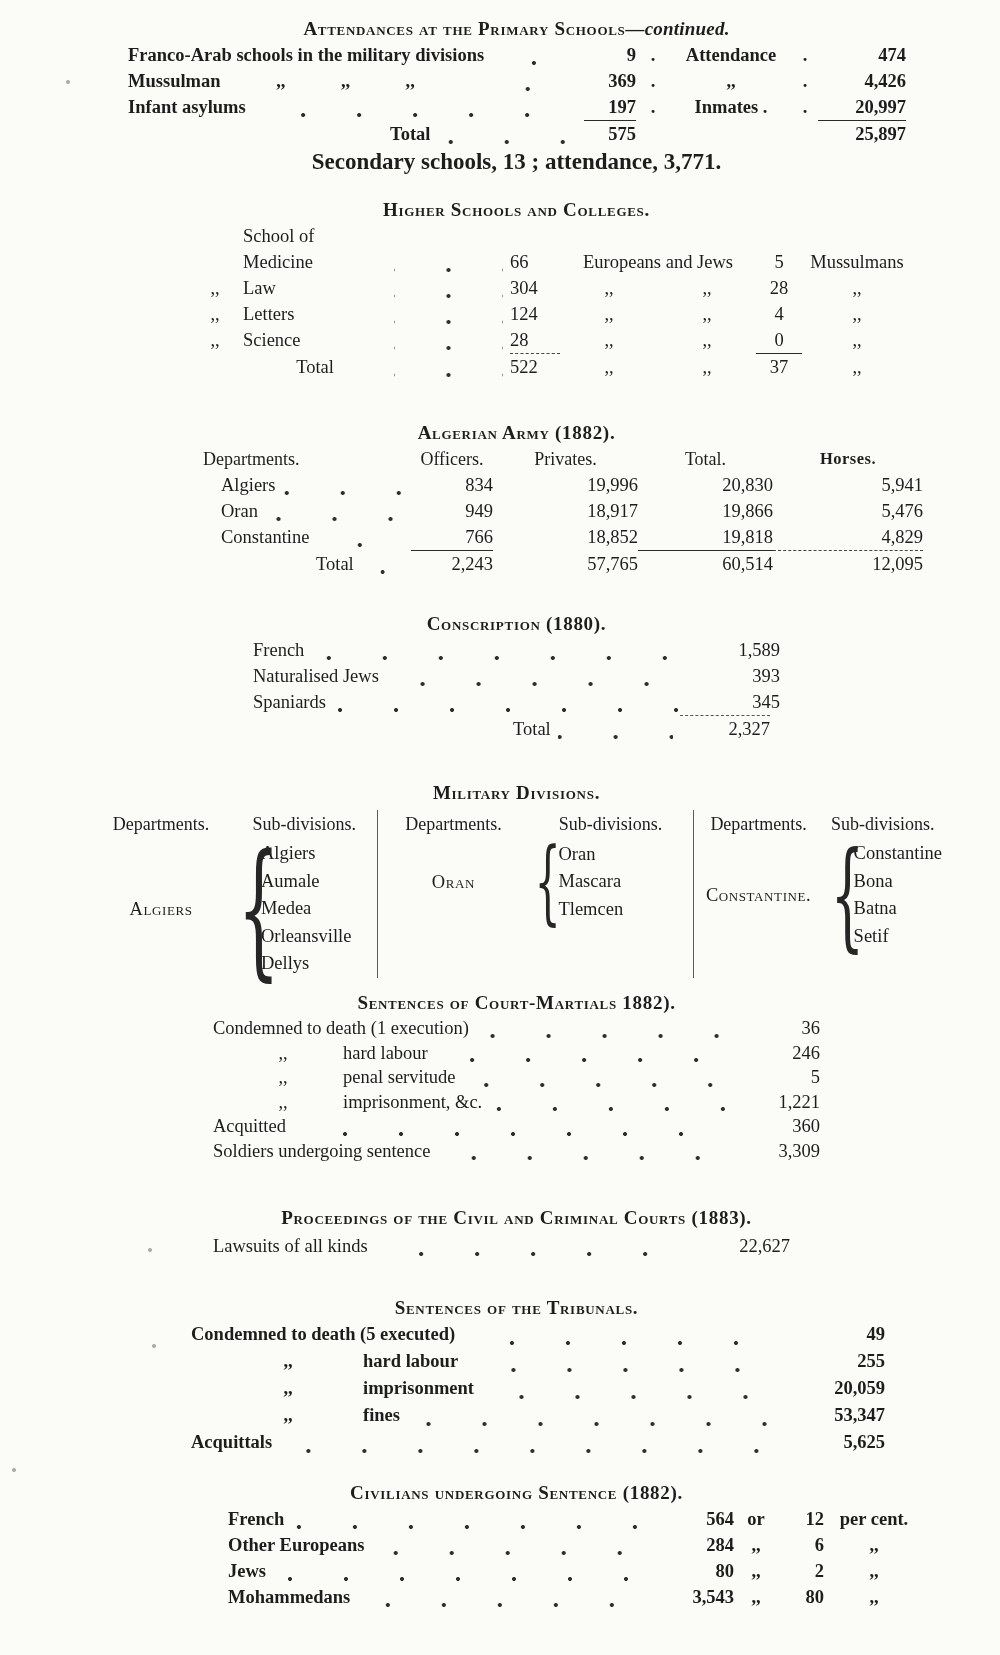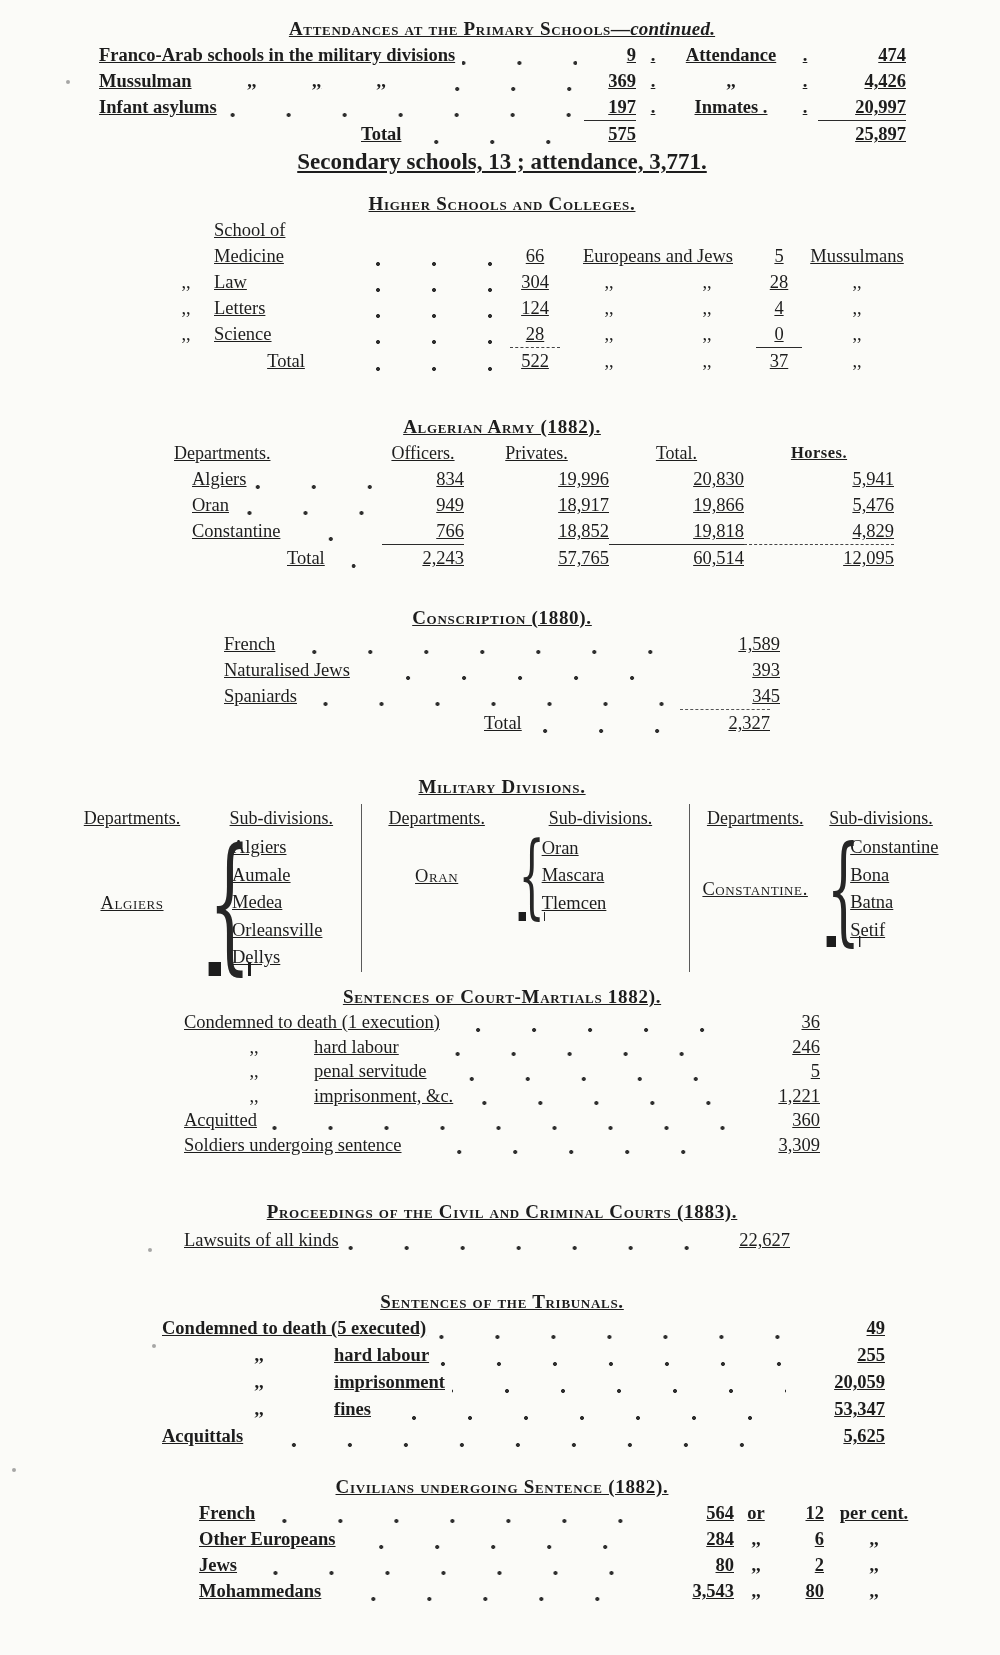--- a/index.html
+++ b/index.html
@@ -2,21 +2,21 @@
 <html><head>
 <meta charset="utf-8">
 <style>
   * { box-sizing: border-box; }
   html,body { margin:0; padding:0; }
   body {
     width:1000px; height:1655px; overflow:hidden;
     background:#fbfbf8; color:#1d1d1d;
     font-family:"Liberation Serif","DejaVu Serif",serif;
   }
-  .page { position:relative; width:1000px; height:1655px; padding:14px 58px 0 62px;text-decoration:underline; }
+  .page { position:relative; width:1000px; height:1655px; padding:14px 58px 0 91px; }
 
   .title { text-align:center; font-weight:700; font-size:19px; line-height:26px; }
   .sc { font-variant:small-caps; letter-spacing:.7px; }
   .title em { font-style:italic; font-variant:normal; letter-spacing:.2px; }
 
   .row { display:flex; align-items:flex-end; font-size:18.5px; line-height:26px; }
   .ld {
     flex:1 1 auto; height:20px; margin:0 7px; min-width:24px;
     background-image:radial-gradient(circle at 50% 15px, #2e2e2e 1.6px, rgba(0,0,0,0) 2.3px);
     background-size:56px 20px; background-repeat:repeat-x; background-position:center bottom;
@@ -29,26 +29,26 @@
   .ps-sep  { width:34px; text-align:center; }
   .ps-mid  { width:122px; text-align:center; }
   .ps-sep2 { width:26px; text-align:center; }
   .ps-val  { width:88px; text-align:right; }
   .ps-dittos { width:250px; display:flex; justify-content:space-around; padding:0 28px; }
   .ps-total .lbl { margin-left:262px; }
   .rt  { border-top:1.6px solid #2b2b2b; }
   .ps-foot { text-align:center; font-weight:700; font-size:23px; line-height:27px; margin-top:1px; }
 
   
-  .s2 { margin-top:16px; }
+  .s2 { margin-top:22px; }
   .hs-row { padding-left:96px; padding-right:30px; }
   .hs-name { width:200px; display:flex; }
   .hs-ditto { width:56px; text-align:center; }
   .hs-nm { flex:1; }
-  .hs-n1 { width:50px; text-align:center; }
+  .hs-n1 { width:50px; text-align:left; }
   .hs-mid { width:196px; display:flex; justify-content:space-around; }
   .hs-mid.single { justify-content:center; }
   .hs-n2 { width:46px; text-align:center; }
   .hs-tail { width:110px; text-align:center; }
   .hs-total .hs-nm { text-align:center; }
   .hs-total .hs-n1 { border-top:1.4px dashed #444; }
   .hs-total .hs-n2 { border-top:1.6px solid #2b2b2b; }
 
   
   .s3 { margin-top:40px; }

